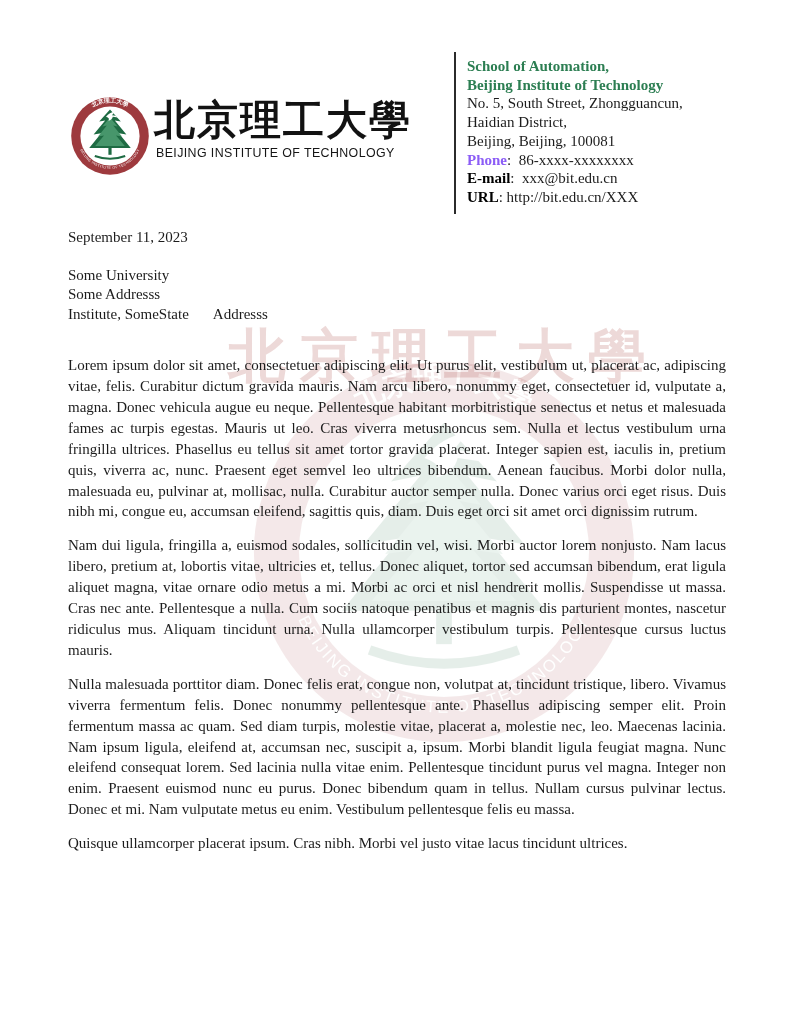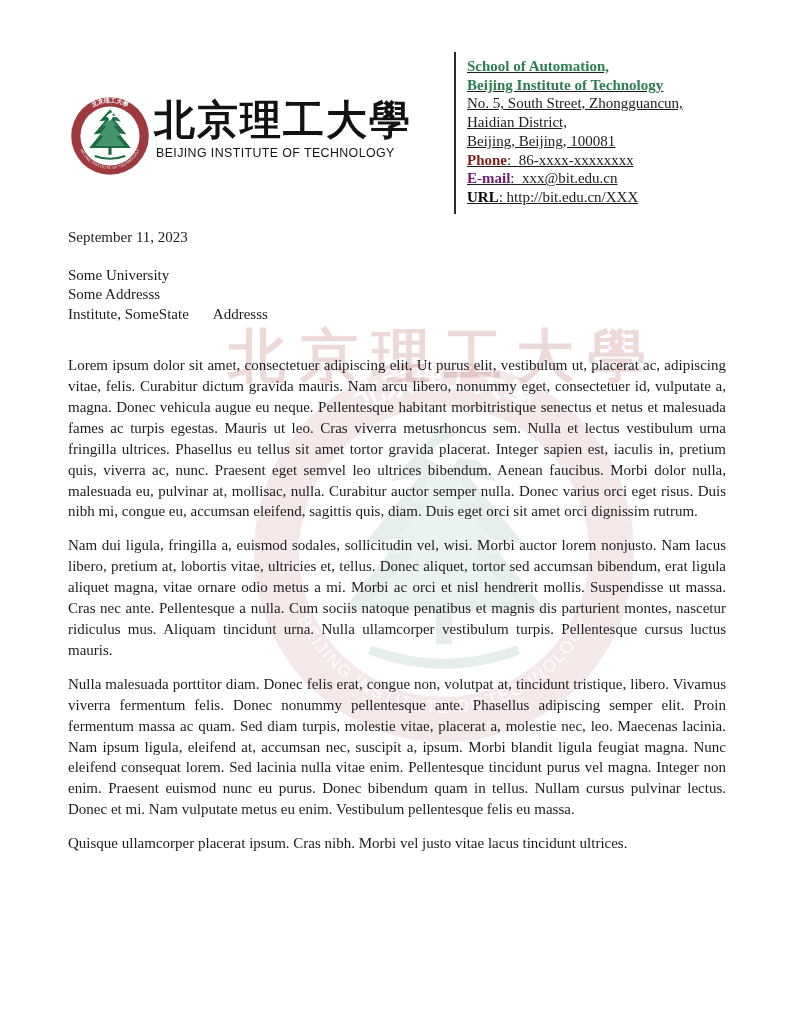--- a/index.html
+++ b/index.html
@@ -31,21 +31,21 @@
     font-family:"Liberation Serif", serif;
   }
   .wordmark-en{
     position:absolute;left:156px;top:146px;width:260px;
     font-family:"Liberation Sans", sans-serif;
     font-size:12.4px;letter-spacing:0.4px;color:#151515;white-space:nowrap;
   }
   .vrule{position:absolute;left:454px;top:52px;width:2px;height:162px;background:#2b2b2b;}
   .contact{
     position:absolute;left:467px;top:57px;width:300px;
-    font-size:15px;line-height:18.7px;text-decoration:underline;
+    font-size:15px;line-height:18.7px;
   }
   .contact .green{font-weight:700;}
   .contact .row{white-space:nowrap;}
   
   .content{
     position:relative;z-index:1;
     padding:227px 68px 0 68px;
     font-size:15px;line-height:20.9px;
   }
   .date{margin:0 0 18px 0;}
@@ -111,22 +111,22 @@
     <div class="wordmark">北京理工大學</div>
     <div class="wordmark-en">BEIJING INSTITUTE OF TECHNOLOGY</div>
     <div class="vrule"></div>
 
     <div class="contact">
       <div class="row green accent" style="color: rgb(44, 126, 82);">School of Automation,</div>
       <div class="row green accent" style="color: rgb(44, 126, 82);">Beijing Institute of Technology</div>
       <div class="row">No. 5, South Street, Zhongguancun,</div>
       <div class="row">Haidian District,</div>
       <div class="row">Beijing, Beijing, 100081</div>
-      <div class="row"><span class="green accent" style="color: #7f1d1d;">Phone</span>:&nbsp; <span>86-xxxx-xxxxxxxx</span></div>
-      <div class="row"><span class="green accent" style="color: #701a75;">E-mail</span>:&nbsp; <span>xxx@bit.edu.cn</span></div>
+      <div class="row"><span class="green accent" style="color: #8b5cf6;">Phone</span>:&nbsp; <span>86-xxxx-xxxxxxxx</span></div>
+      <div class="row"><span class="green accent" style="color: #000000;">E-mail</span>:&nbsp; <span>xxx@bit.edu.cn</span></div>
       <div class="row"><span class="green accent" style="color: #000000;">URL</span>: <span>http://bit.edu.cn/XXX</span></div>
     </div>
   </div>
 
   <div class="content">
     <div class="date">September 11, 2023</div>
 
     <div class="recipient">
       <div>Some University</div>
       <div>Some Addresss</div>

